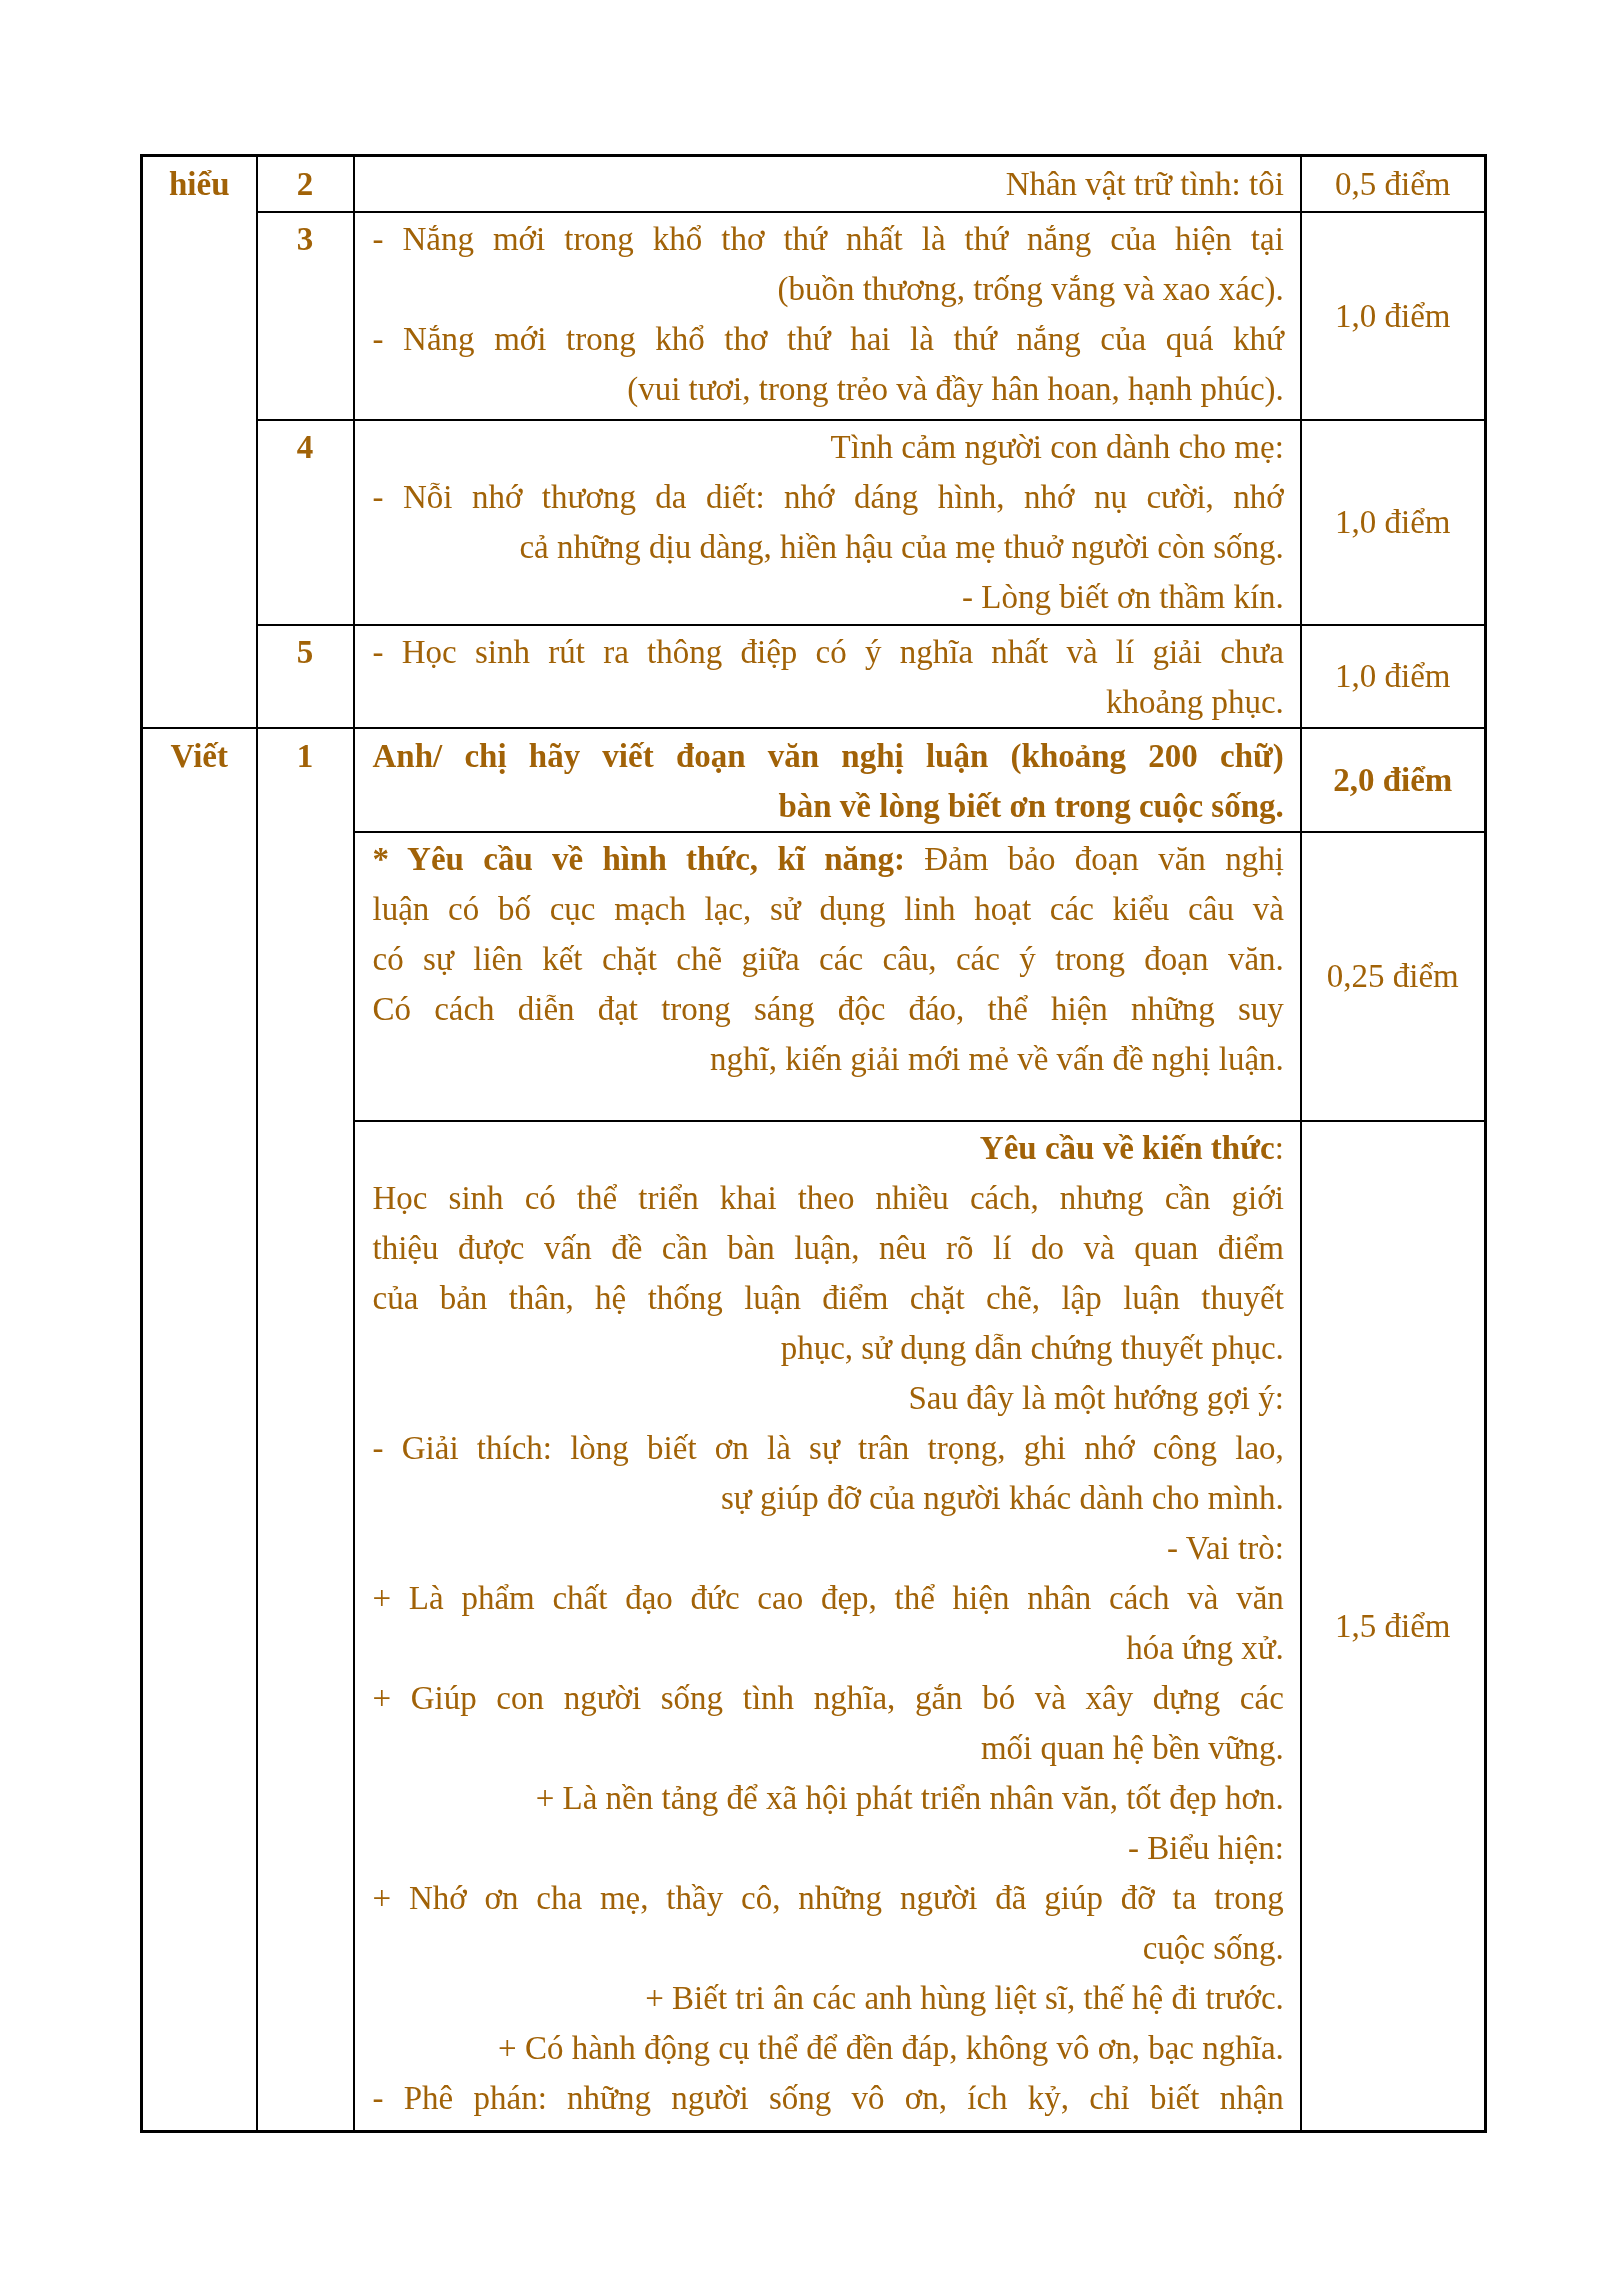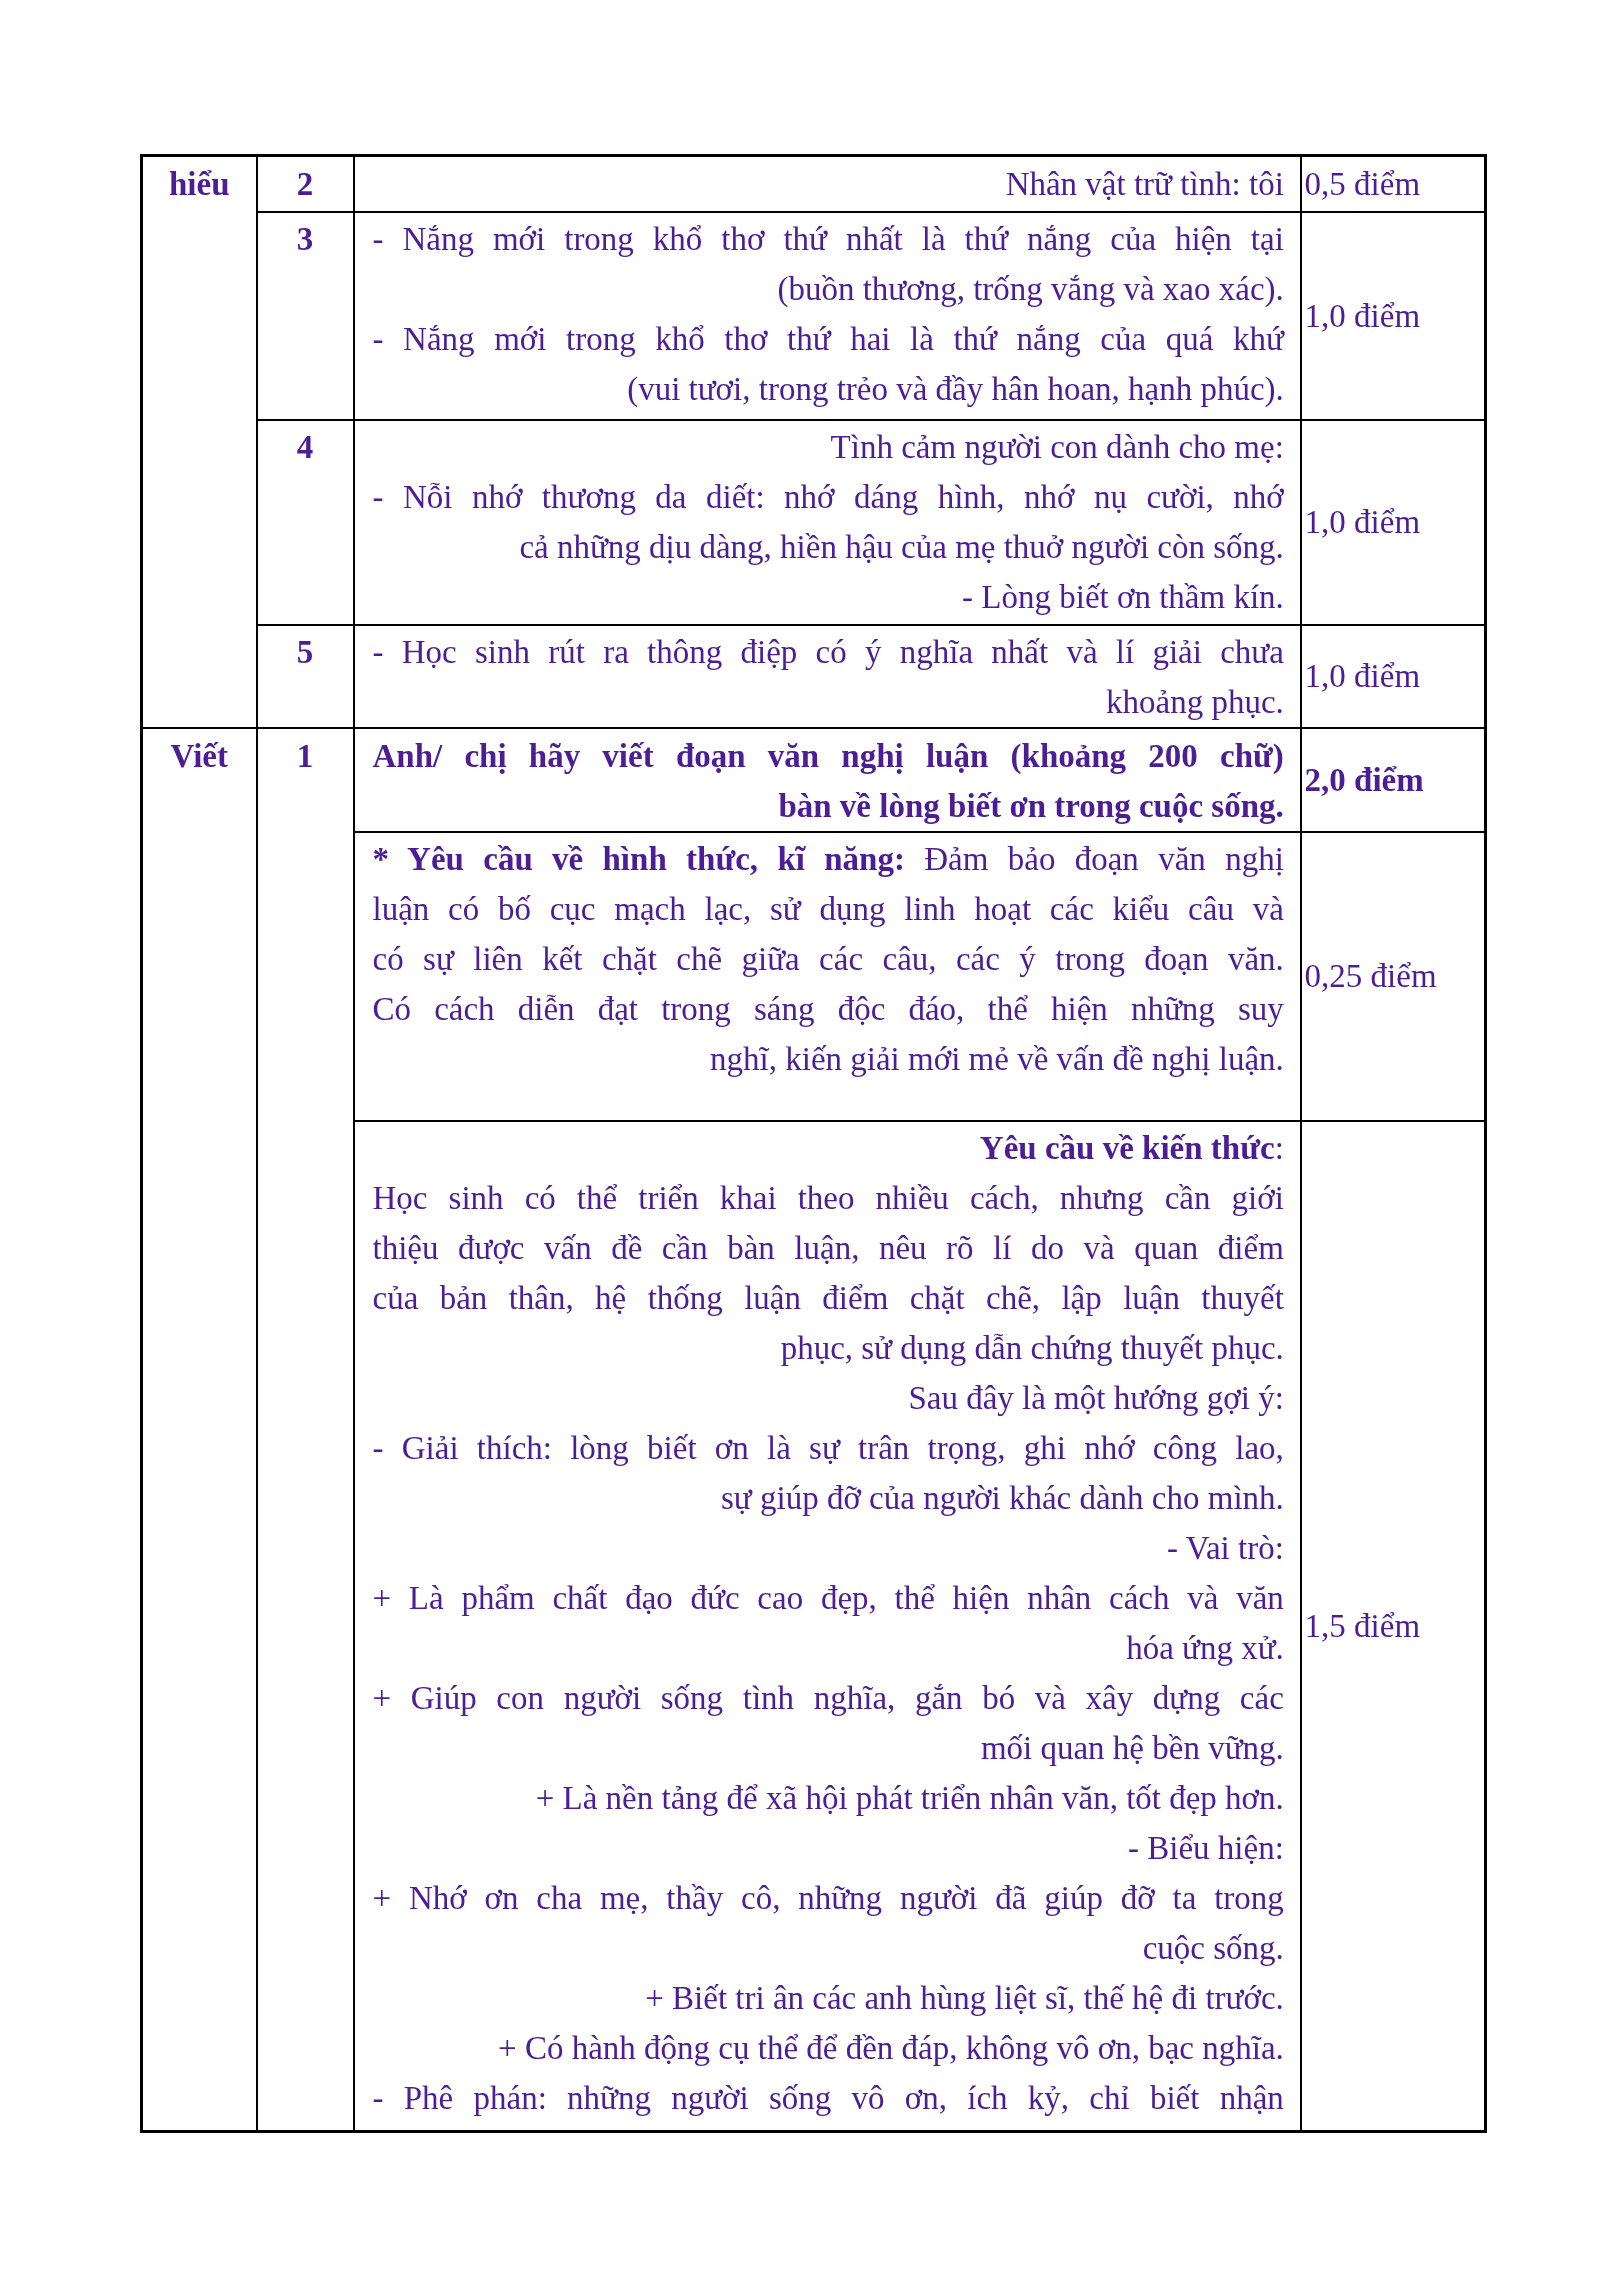--- a/index.html
+++ b/index.html
@@ -1,21 +1,21 @@
 <!DOCTYPE html>
 <html style="font-size:12.6px"><head>
 <meta charset="utf-8">
 <style>
   html,body{margin:0;padding:0;background:#ffffff;}
   .page{
     position:relative;
     width:1623px;height:2295px;
     background:#ffffff;
     font-family:"Liberation Serif","DejaVu Serif",serif;
-    color:#4c1d95;
+    color:#a16207;
     overflow:hidden;
   }
   table.rubric{
     position:absolute;
     left:140px;top:154px;
     width:1344px;
     border-collapse:collapse;
     table-layout:fixed;
     border:3.1px solid #000000;
   }
@@ -37,20 +37,21 @@
   }
   td.cell-number{
     text-align:center;
     font-weight:bold;
     padding-top:1.6px;
   }
   td.cell-content{
     padding:1.6px 15.7px 0 18px;
   }
   td.cell-points{
+    text-align:center;
     vertical-align:middle;
     padding:0 3.1px;
   }
   td.cell-points.bold{font-weight:bold;}
   .line{
     min-height:50px;
     line-height:50px;
     text-align:right;
   }
   .line.j{

